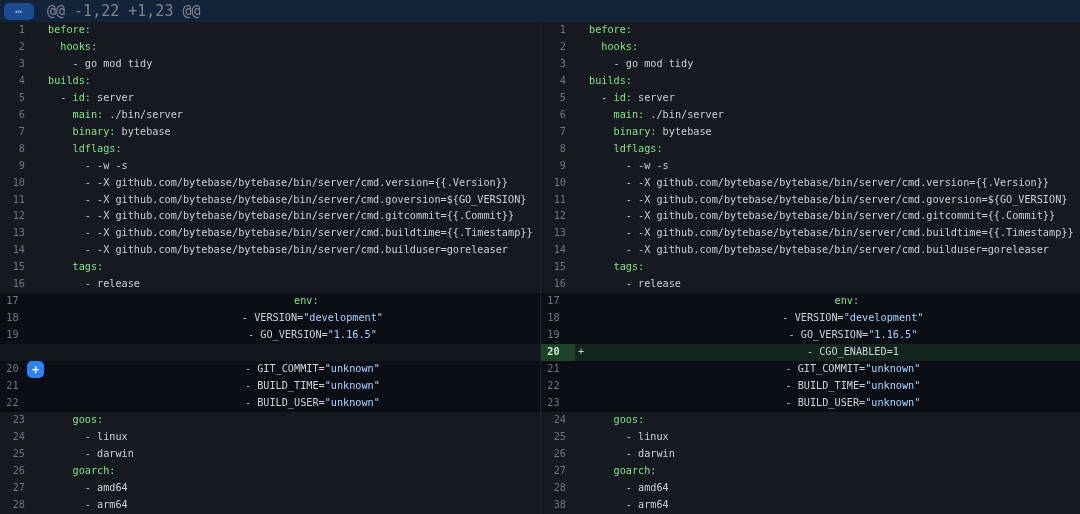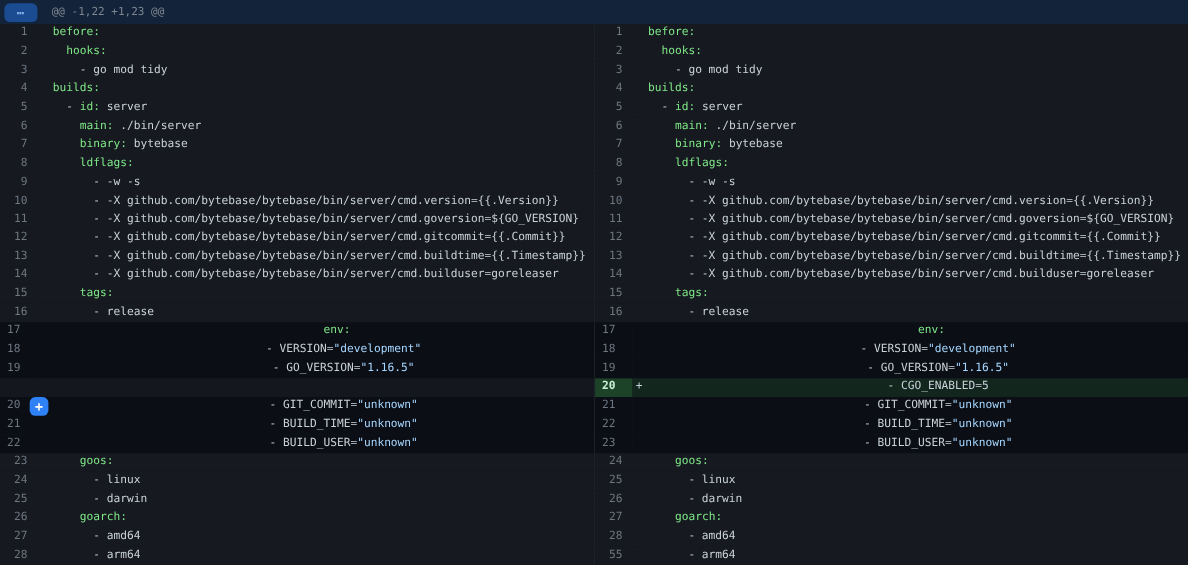--- a/index.html
+++ b/index.html
@@ -25,21 +25,21 @@
     background:#1b4b91;
     color:#8db7f0;
     display:flex;align-items:center;justify-content:center;
     font-size:11px;font-weight:bold;letter-spacing:1px;
     cursor:pointer;
     line-height:1;
   }
   .hunk-text{
     margin-left:13px;
     color:#7d8590;
-    font-size:10px;
+    font-size:15px;
     white-space:pre;
   }
   
   .diff-body{display:flex;flex-direction:column;}
   .diff-row{display:flex;height:16.9655px;}
   .pane{width:540px;display:flex;position:relative;box-sizing:border-box;}
   .pane.right{border-left:1px solid #1d222a;}
   .cell-bg{background:#16191f;}
   .band .cell-bg{background:#0b0e15;text-align:center;}
   .num{
@@ -284,21 +284,21 @@
         </div>
         <div class="pane right">
           <div class="num cell-bg">19</div>
           <div class="code cell-bg"><span class="tp">      - GO_VERSION=</span><span class="ts">"1.16.5"</span></div>
         </div>
       </div>
       <div class="diff-row band">
         <div class="pane left spacer"></div>
         <div class="pane right added">
           <div class="num cell-bg">20</div>
-          <div class="code cell-bg"><span class="marker">+</span><span class="tp">      - CGO_ENABLED=5</span></div>
+          <div class="code cell-bg"><span class="marker">+</span><span class="tp">      - CGO_ENABLED=1</span></div>
         </div>
       </div>
       <div class="diff-row band">
         <div class="pane left">
           <div class="num cell-bg">20</div>
           <div class="code cell-bg"><span class="tp">      - GIT_COMMIT=</span><span class="ts">"unknown"</span></div>
           <div class="comment-btn">+</div>
         </div>
         <div class="pane right">
           <div class="num cell-bg">21</div>
@@ -374,18 +374,18 @@
           <div class="num cell-bg">28</div>
           <div class="code cell-bg"><span class="tp">      - amd64</span></div>
         </div>
       </div>
       <div class="diff-row">
         <div class="pane left">
           <div class="num cell-bg">28</div>
           <div class="code cell-bg"><span class="tp">      - arm64</span></div>
         </div>
         <div class="pane right">
-          <div class="num cell-bg">55</div>
+          <div class="num cell-bg">38</div>
           <div class="code cell-bg"><span class="tp">      - arm64</span></div>
         </div>
       </div>
     </div>
 </div>
 
 </body></html>

